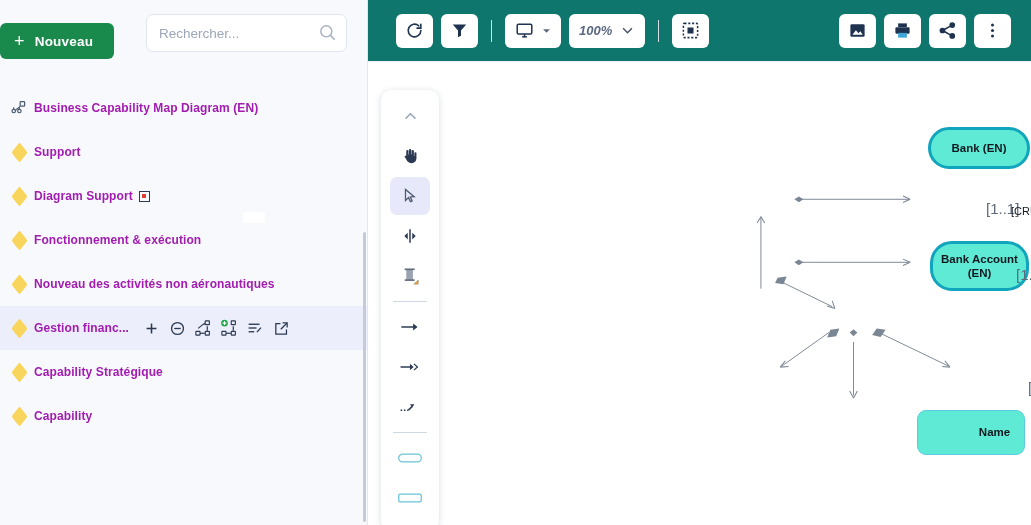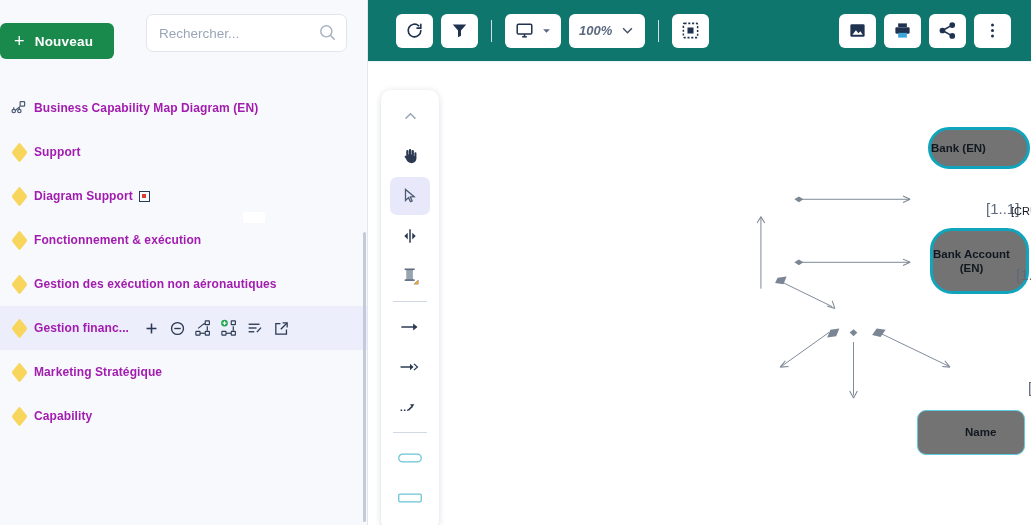--- a/index.html
+++ b/index.html
@@ -142,25 +142,25 @@
     display: flex; align-items: center; justify-content: center;
     border-radius: 7px; cursor: pointer;
   }
   .ptool.active { background: #e7e9fb; }
   .pdiv { width: 34px; height: 1px; background: #cfd9e4; margin: 5px 0; }
 
   
   .dg { position: absolute; left: 0; top: 0; width: 100%; height: 100%; }
   .node {
     position: absolute;
-    display: flex; align-items: center; 
+    display: flex; align-items: center; justify-content: center;
     text-align: center;
     font-size: 11.5px; font-weight: bold; color: #111820;
     line-height: 1.25;
-    background: #737373;
+    background: #5eead4;
     cursor: pointer;
   }
   .node.entity {
     border: 3px solid #11a4bd; border-radius: 22px;
   }
   .node.attr {
     border: 1.4px solid #5ccbe0; border-radius: 9px;
     font-weight: bold;
     padding-left: 47px;
   }
@@ -230,21 +230,21 @@
             <i class="diamond"></i>
           </span>
         <span class="lbl">Fonctionnement &amp; exécution</span>
       </div>
 
 
       <div class="tree-item">
         <span class="ic">
             <i class="diamond"></i>
           </span>
-        <span class="lbl">Gestion des exécution non aéronautiques</span>
+        <span class="lbl">Nouveau des activités non aéronautiques</span>
       </div>
 
       <div class="tree-item selected">
         <span class="ic">
             <i class="diamond"></i>
           </span>
         <span class="lbl">Gestion financ...</span>
         <span class="row-actions">
           <span class="act">
             <svg width="17" height="17" viewBox="0 0 24 24" stroke="#2b3a52" stroke-width="2.2" fill="none">
@@ -295,21 +295,21 @@
                 <line x1="11" y1="13" x2="19.5" y2="4.5"></line>
             </svg>
           </span>
         </span>
       </div>
 
       <div class="tree-item">
         <span class="ic">
             <i class="diamond"></i>
           </span>
-        <span class="lbl">Marketing Stratégique</span>
+        <span class="lbl">Capability Stratégique</span>
       </div>
 
       <div class="tree-item">
         <span class="ic">
             <i class="diamond"></i>
           </span>
         <span class="lbl">Capability</span>
       </div>
     </div>
 
@@ -490,21 +490,21 @@
           <path d="M791 286 L805 288 L797 299 L784 296z"></path>
         </g>
       </svg>
 
       <div class="dg" style="pointer-events:none">
 
         <div class="node entity" style="left:560px; top:65px; width:102px; height:42px; pointer-events:auto">
           <span>Bank (EN)</span>
         </div>
 
-        <div class="node entity" style="left:562px; top:166px; width:99px; height:66px; pointer-events:auto; white-space:pre-line">
+        <div class="node entity" style="left:562px; top:179px; width:99px; height:50px; pointer-events:auto; white-space:pre-line">
           <span style="white-space:pre-line">Bank Account
 (EN)</span>
         </div>
 
         <div class="node attr" style="left:549px; top:348px; width:108px; height:45px; pointer-events:auto">
           <span>Name</span>
         </div>
 
         <span class="mult" style="left:618px; top:138px;">[1..1]</span>
 

